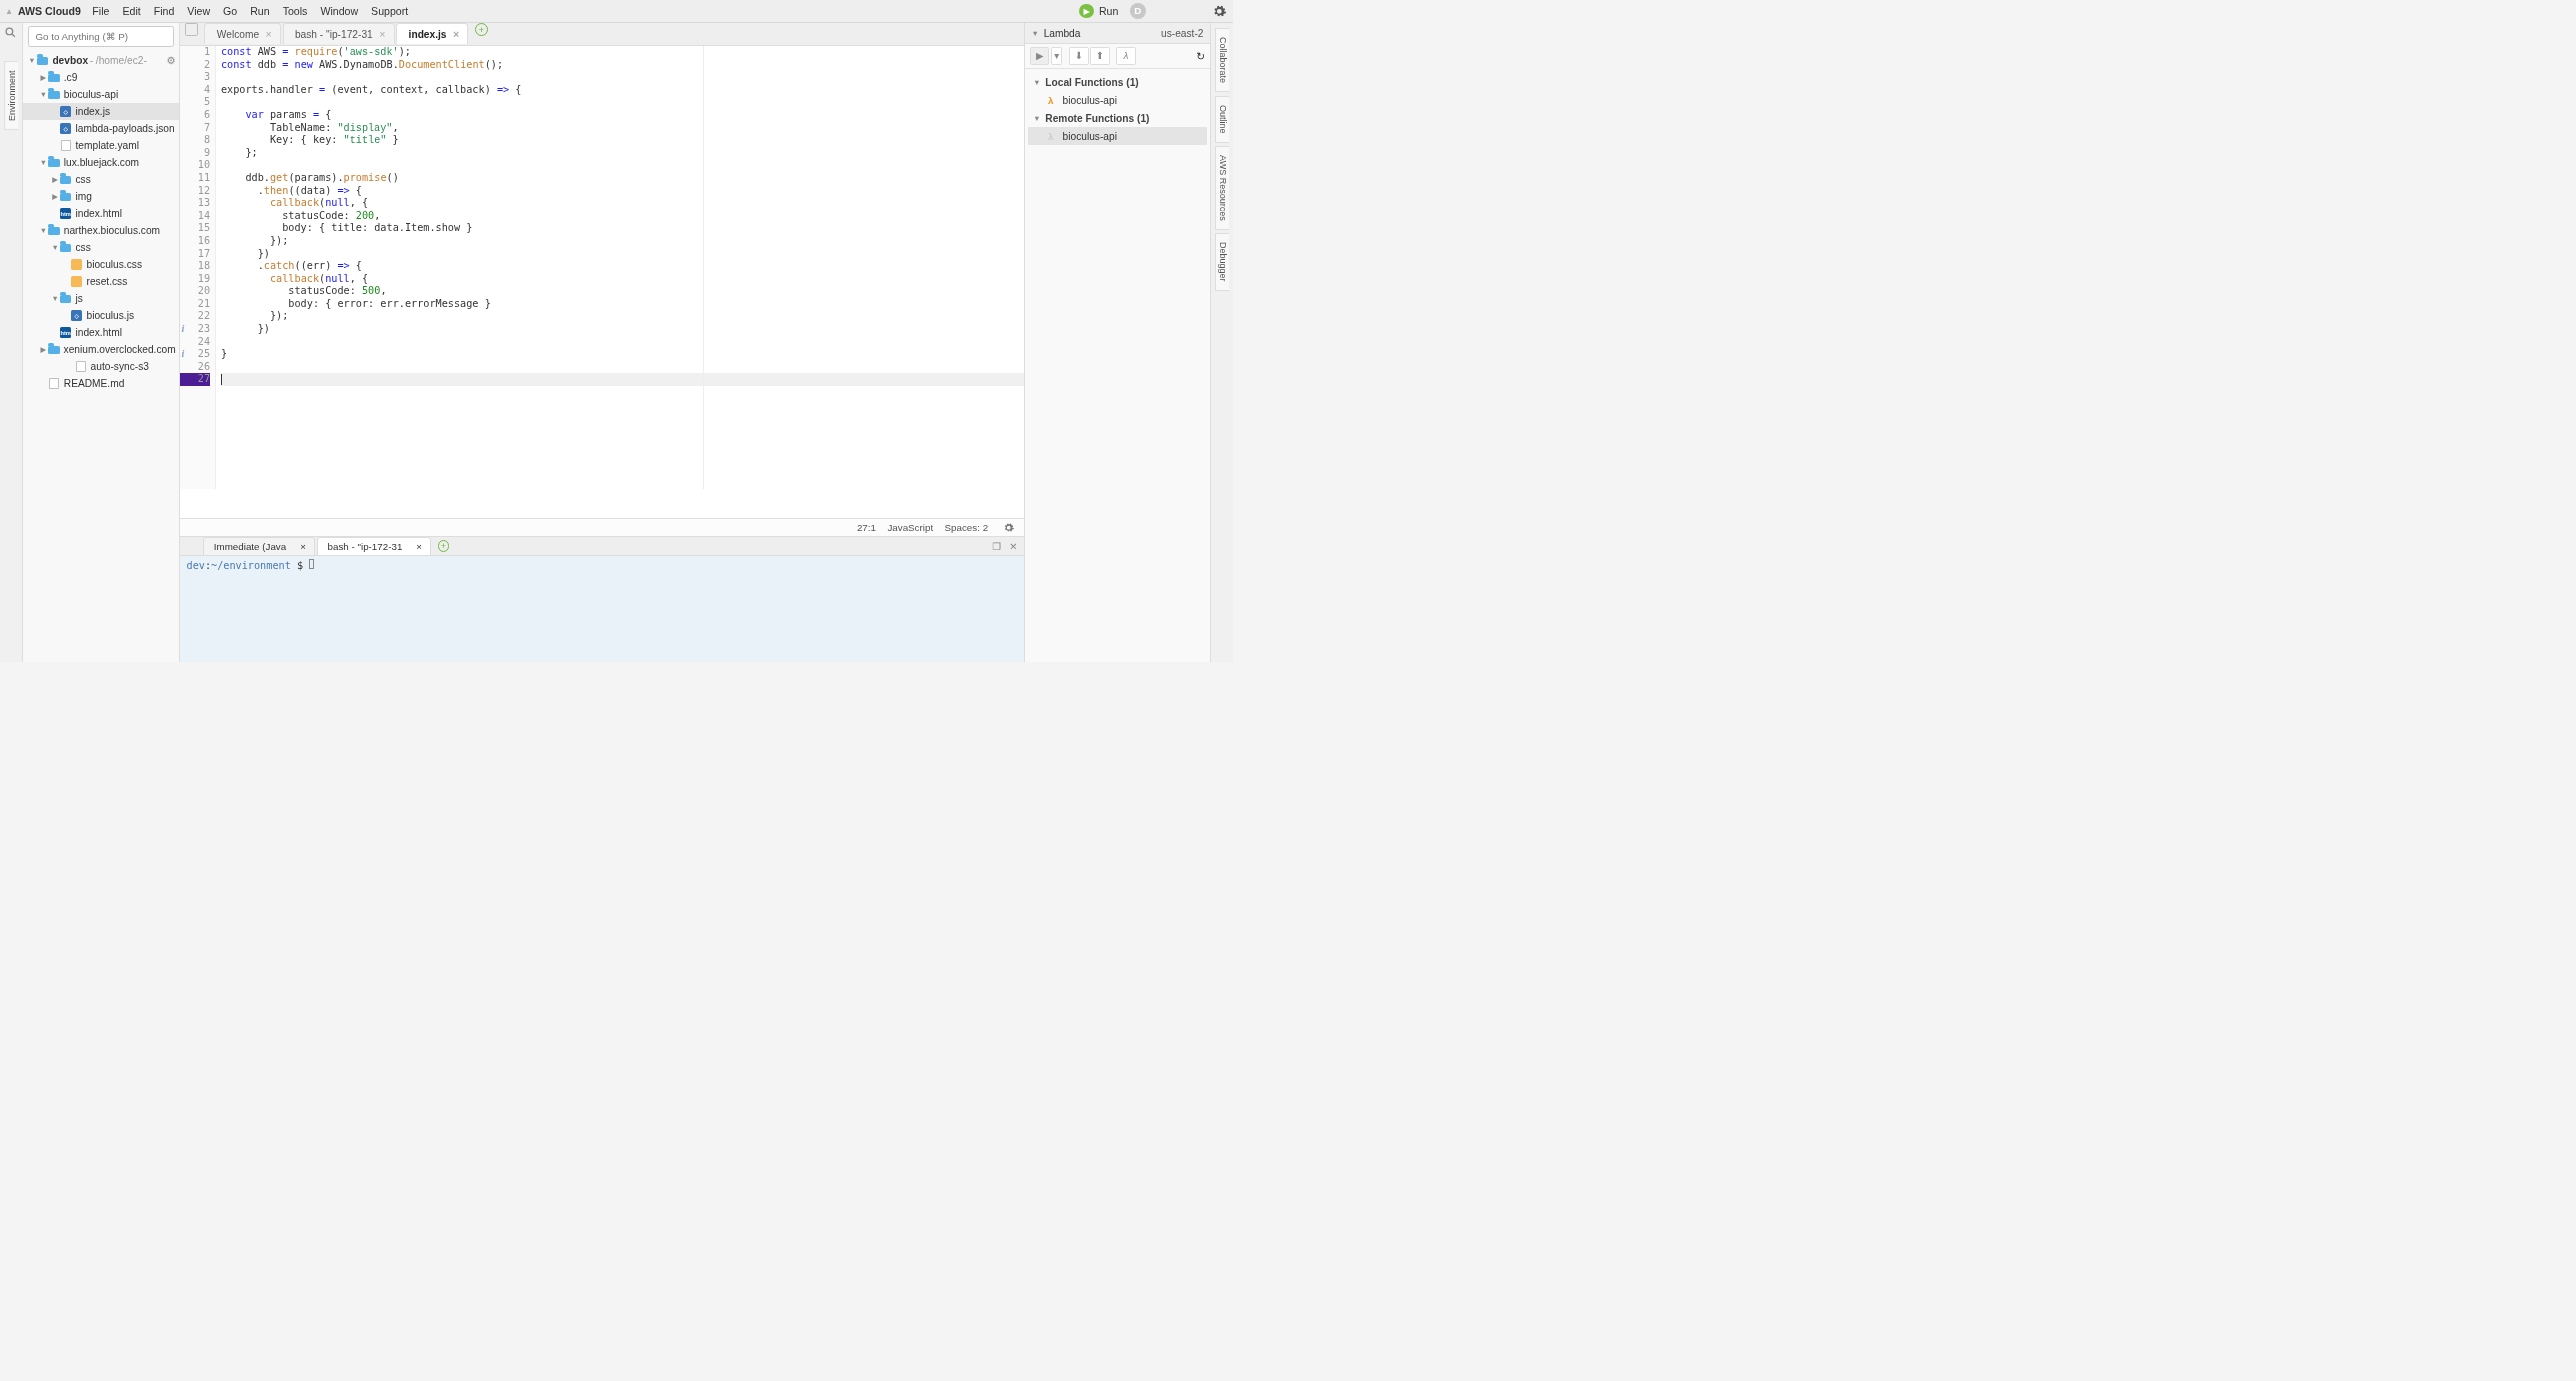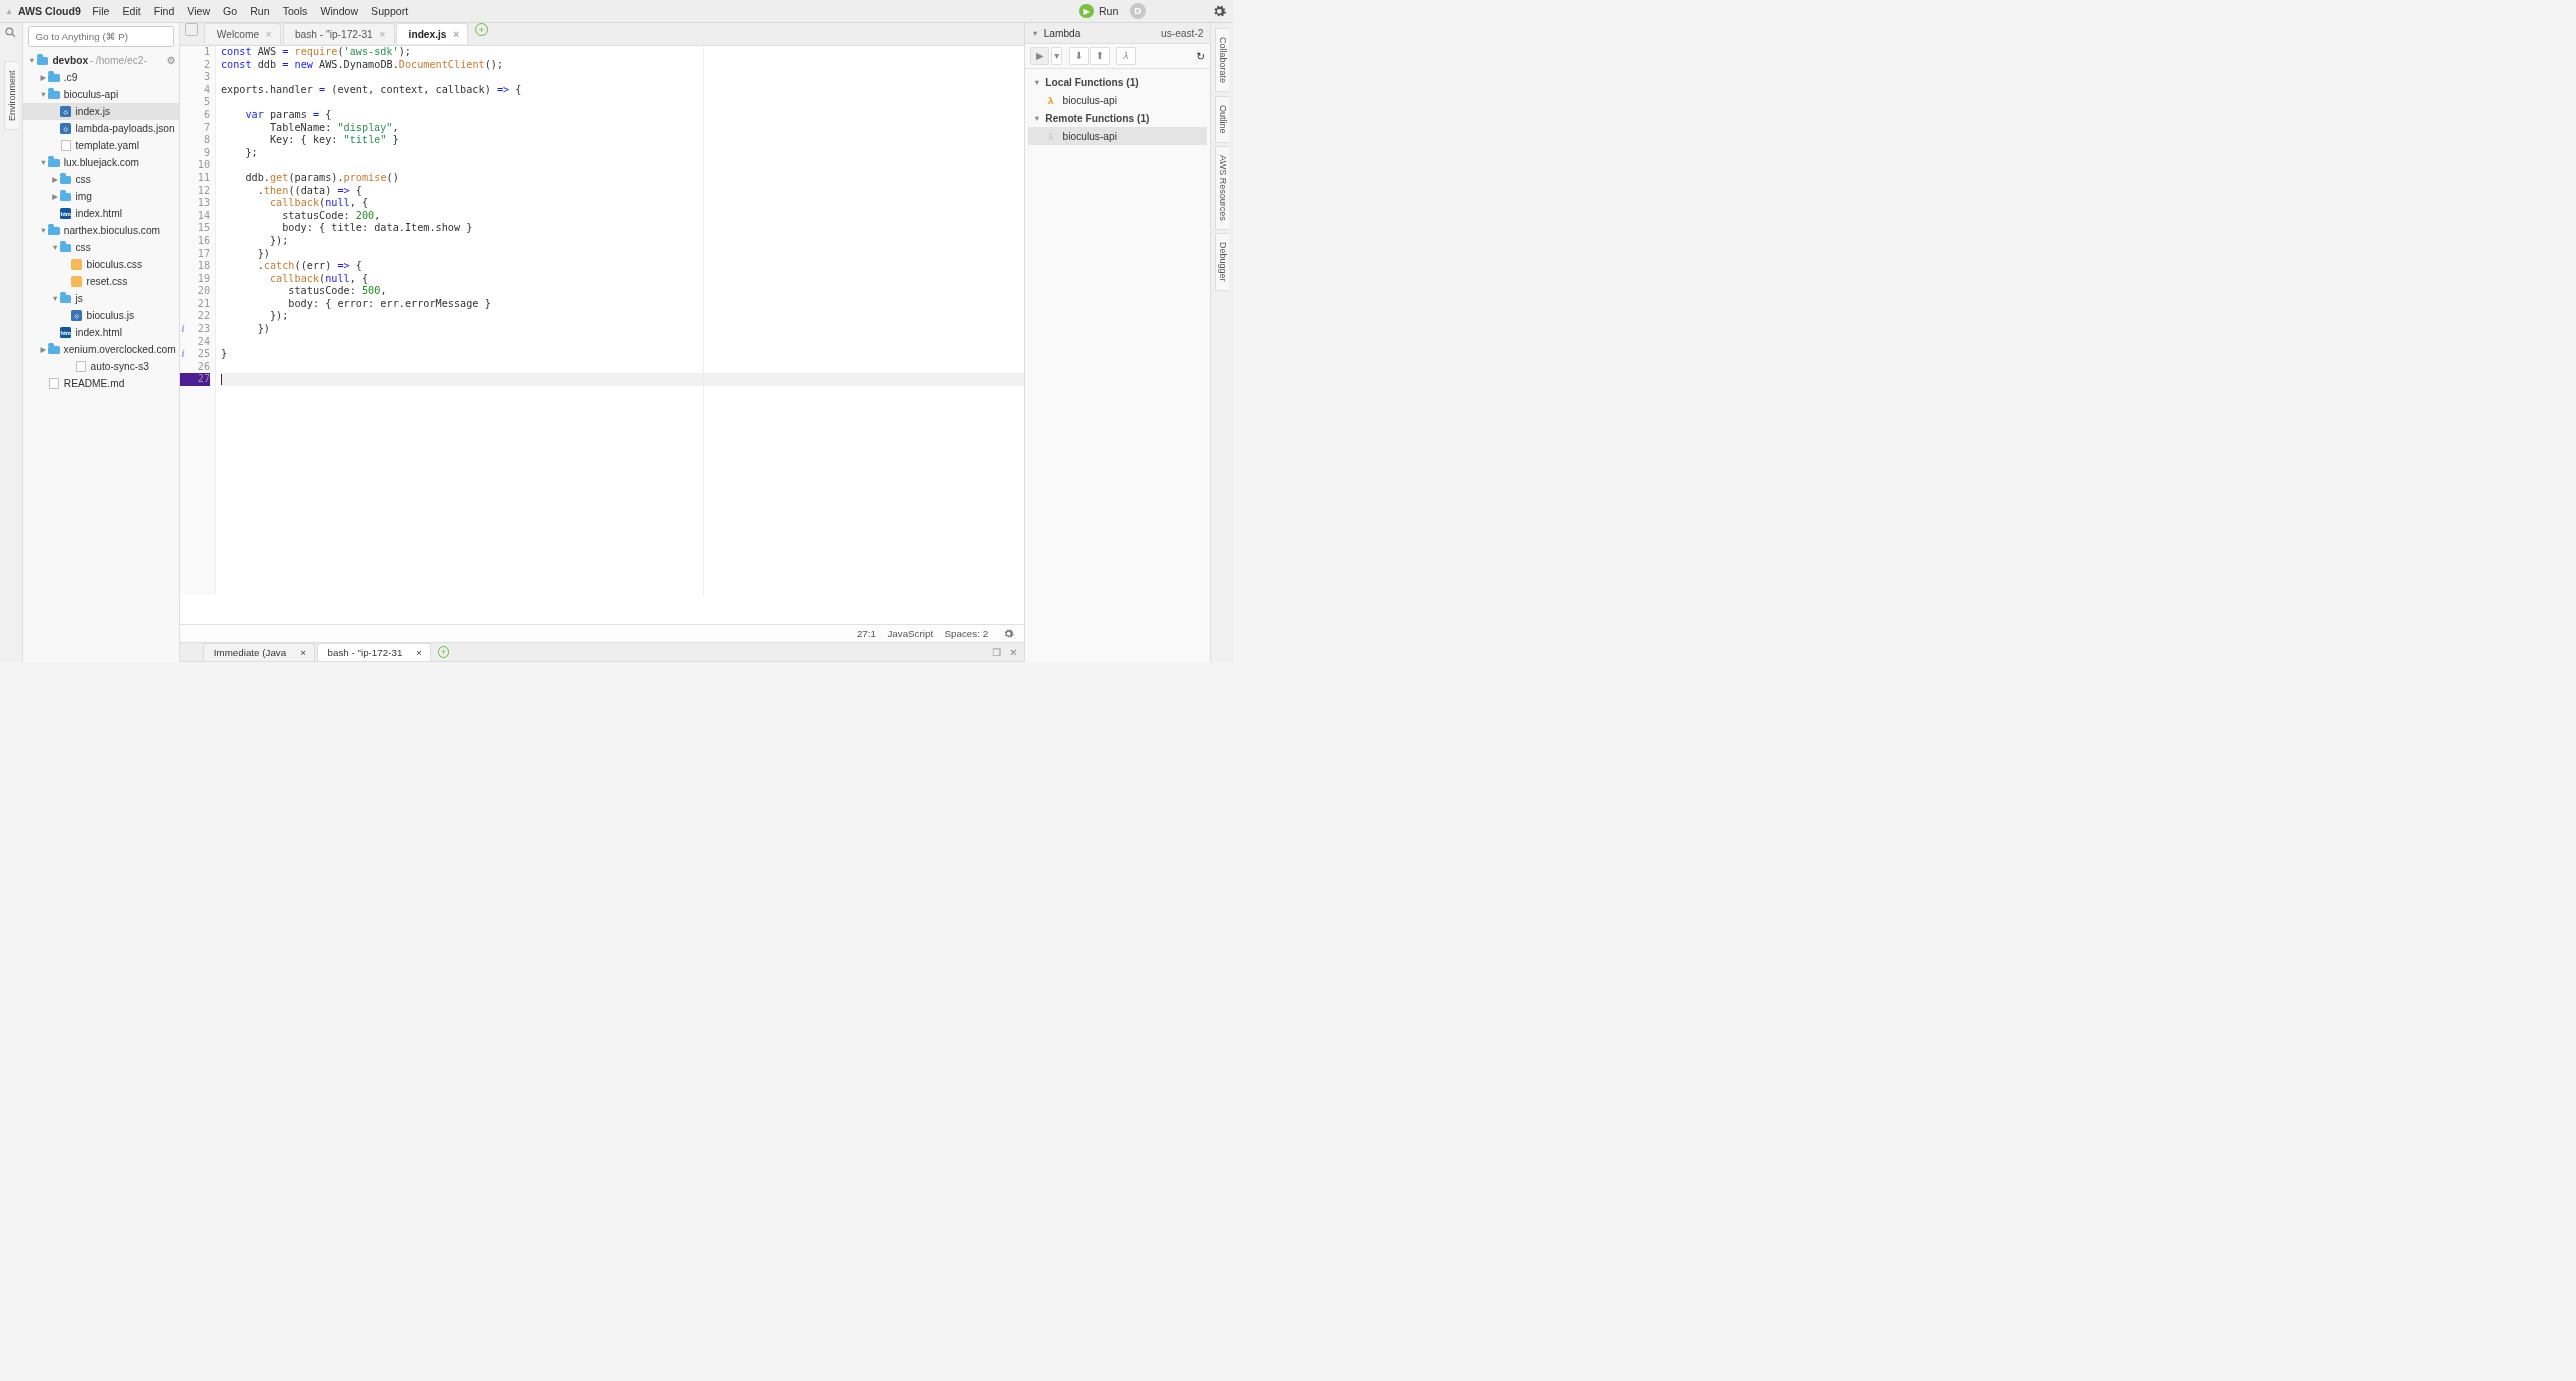--- a/index.html
+++ b/index.html
@@ -373,20 +373,23 @@
         <div class="tab active">
           <span>bash - "ip-172-31</span>
           <span class="x">×</span>
         </div>
         <div class="plus">+</div>
         <div class="ricons">
         <span>❐</span>
         <span>✕</span>
       </div>
     </div>
+    <div class="terminal">
+      <span class="prompt-user">dev</span><span>:</span><span class="prompt-path">~/environment</span><span> $ </span><span style="border:0.8px solid #888;display:inline-block;width:4.9px;height:9.8px;"></span>
+    </div>
   </div>
 
   <div class="lambda-panel">
     <div class="lambda-header">
       <span class="car">▼</span>
       <span>Lambda</span>
       <span class="reg">us-east-2</span>
     </div>
     <div class="lambda-tools">
       <span class="tb" style="background:#eee;">▶</span>

